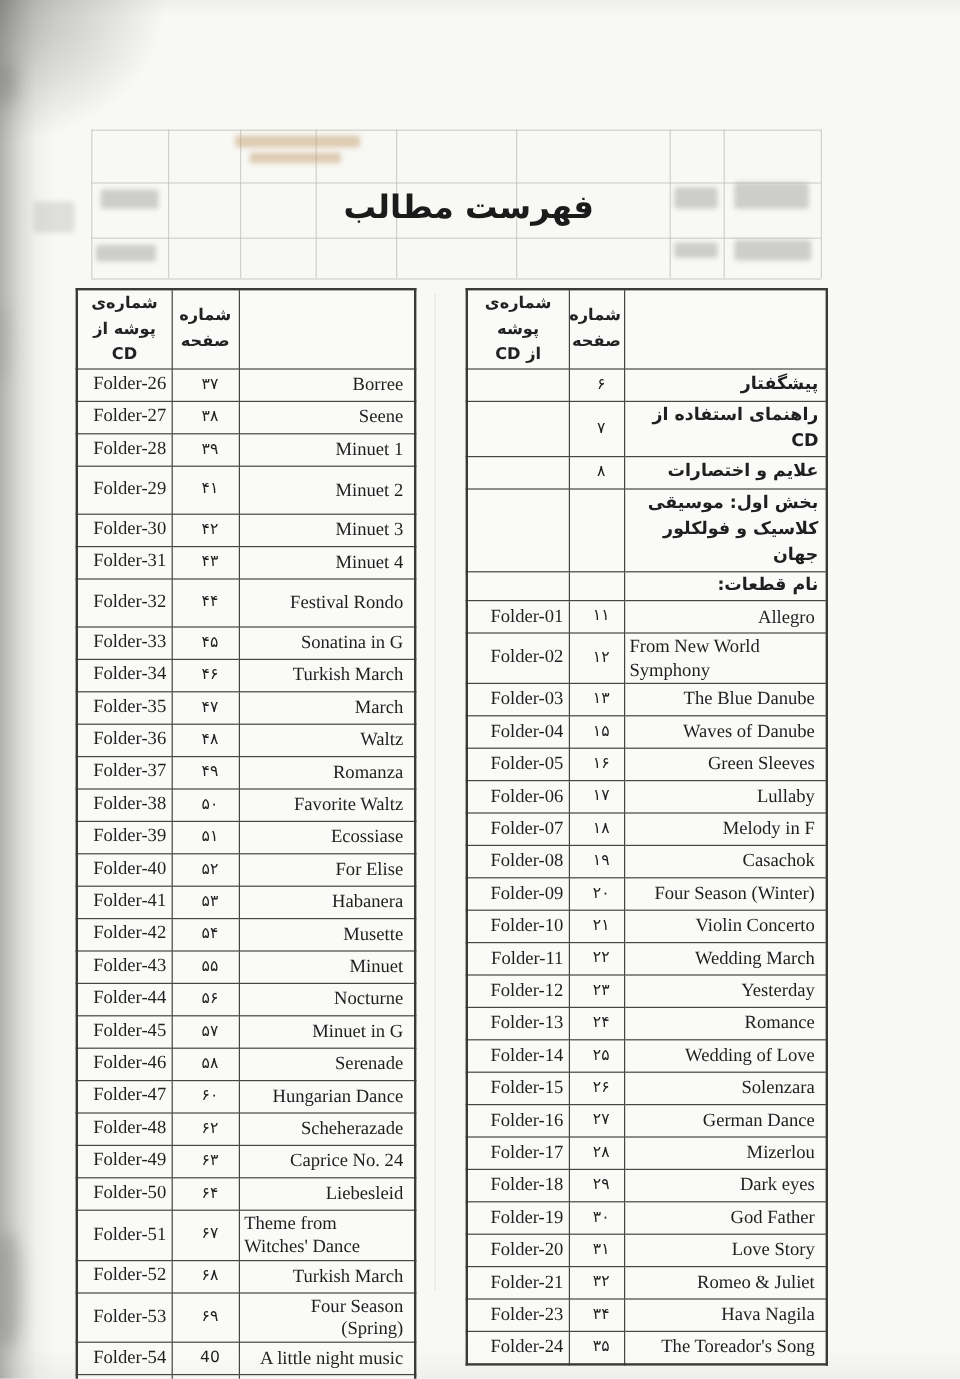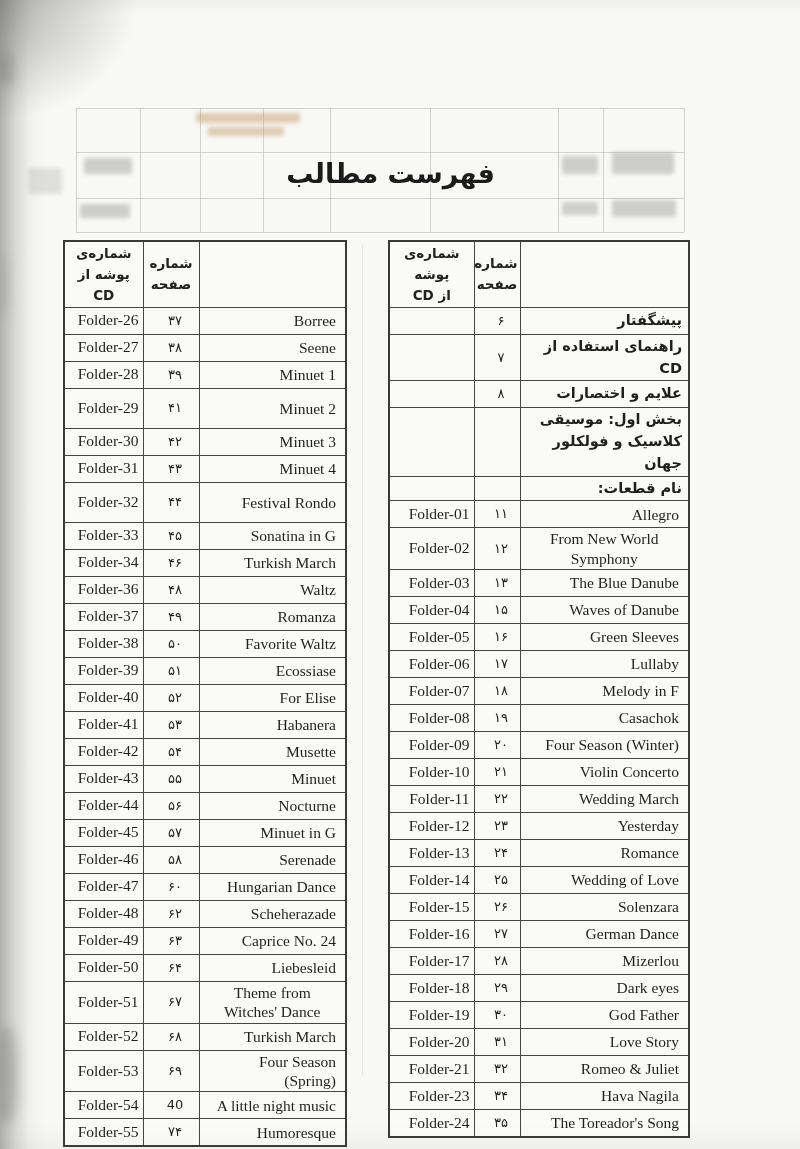--- a/index.html
+++ b/index.html
@@ -40,21 +40,21 @@
   th{
     font:bold 13.5px/1.55 "DejaVu Sans",sans-serif;color:#222;
     white-space:pre-line;vertical-align:middle;text-align:center;direction:rtl;
     height:50px;padding:1px 2px;
   }
   td{color:#1f1f1f;vertical-align:middle;height:24px;padding:1px 4px;white-space:pre-line;}
   td.c-folder{font:15.5px/1.2 "Liberation Serif","DejaVu Serif",serif;text-align:right;}
   td.c-page{font:13px/1.2 "DejaVu Sans",sans-serif;text-align:center;direction:rtl;padding-left:12px;}
   td.c-title{font:15.5px/1.25 "Liberation Serif","DejaVu Serif",serif;text-align:right;padding-right:9px;}
   td.c-title.fa{font:bold 14.5px/1.5 "DejaVu Sans",sans-serif;direction:rtl;padding-right:6px;}
-  td.c-title.ctr{text-align:center;padding-right:4px;margin-top:25px;}
+  td.c-title.ctr{text-align:left;padding-right:4px;margin-top:25px;}
   tr.tall td{height:37px;}
   tr.short td{height:16px;margin-top:15px;}
   #left-table{left:63px;top:240px;width:282px;}
   #right-table{left:388px;top:240px;width:300px;}
 </style>
 </head>
 <body>
 
 <div class="page">
 
@@ -148,20 +148,25 @@
           <td class="c-folder">Folder-33</td>
           <td class="c-page">۴۵</td>
           <td class="c-title">Sonatina in G</td>
         </tr>
         <tr>
           <td class="c-folder">Folder-34</td>
           <td class="c-page">۴۶</td>
           <td class="c-title">Turkish March</td>
         </tr>
         <tr>
+          <td class="c-folder">Folder-35</td>
+          <td class="c-page">۴۷</td>
+          <td class="c-title">March</td>
+        </tr>
+        <tr>
           <td class="c-folder">Folder-36</td>
           <td class="c-page">۴۸</td>
           <td class="c-title">Waltz</td>
         </tr>
         <tr>
           <td class="c-folder">Folder-37</td>
           <td class="c-page">۴۹</td>
           <td class="c-title">Romanza</td>
         </tr>
         <tr>

